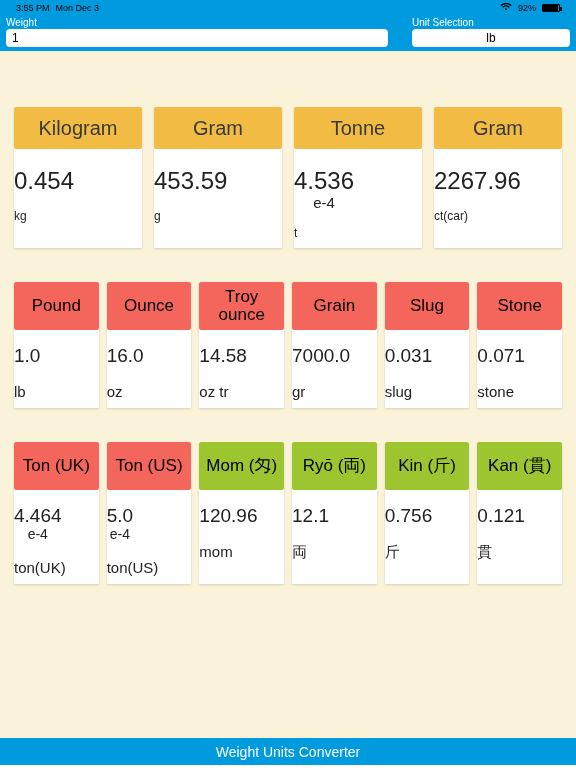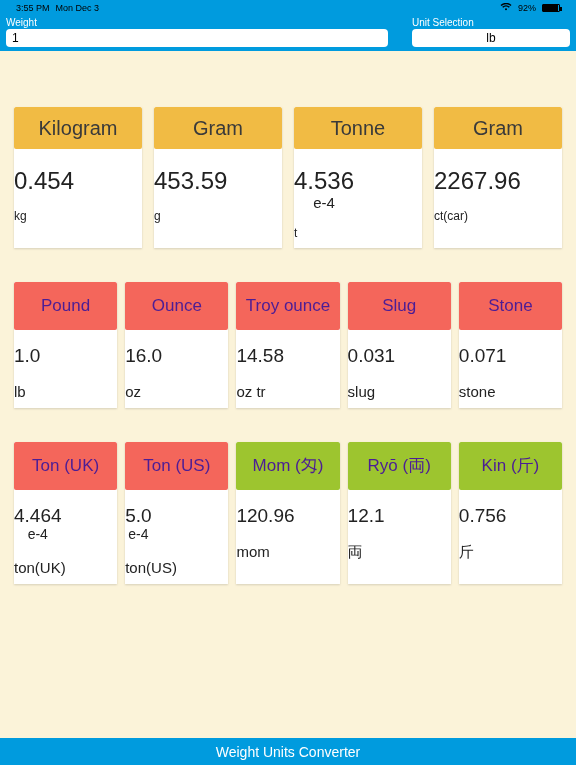--- a/index.html
+++ b/index.html
@@ -28,21 +28,21 @@
 
   
   .main { background:#fbf3d9; height: calc(768px - 16px - 38px - 27px); padding: 56px 14px 10px 14px; display:flex; flex-direction:column; gap:34px; }
 
   .row { display:flex; gap:12px; }
   .row.r4 .card { flex:1 1 0; }
   .row.r6 { gap:8px; }
   .row.r6 .card { flex:1 1 0; }
 
   .card { background:#fff; box-shadow: 0 1px 2px rgba(0,0,0,0.15); display:flex; flex-direction:column; align-items:flex-start; }
-  .card .head { width:100%; text-align:center; color:#4c1d95; border-radius:2px; display:flex; align-items:center; justify-content:center; line-height:1.05; }
+  .card .head { width:100%; text-align:center; color:#000000; border-radius:2px; display:flex; align-items:center; justify-content:center; line-height:1.05; }
   .row.r4 .head { height:42px; font-size:20px; color:#3a3a3a; }
   .row.r6 .head { height:48px; font-size:17px; padding:0 2px; }
 
   .head.yellow { background:#f1bb44; color:#333; }
   .head.red { background:#f4665b; }
   .head.green { background:#9dc52f; }
 
   .val { margin-top:20px; font-size:24px; color:#222; text-align:center; line-height:1; }
   .row.r6 .val { font-size:19px; margin-top:16px; }
   .val .exp { font-size:15px; display:block; margin-top:2px; }
@@ -125,20 +125,25 @@
         <div class="head red">Ounce</div>
         <div class="val"><span>16.0</span></div>
         <div class="sym">oz</div>
       </div>
       <div class="card">
         <div class="head red">Troy ounce</div>
         <div class="val"><span>14.58</span></div>
         <div class="sym">oz tr</div>
       </div>
       <div class="card">
+        <div class="head red">Grain</div>
+        <div class="val"><span>7000.0</span></div>
+        <div class="sym">gr</div>
+      </div>
+      <div class="card">
         <div class="head red">Slug</div>
         <div class="val"><span>0.031</span></div>
         <div class="sym">slug</div>
       </div>
       <div class="card">
         <div class="head red">Stone</div>
         <div class="val"><span>0.071</span></div>
         <div class="sym">stone</div>
       </div>
     </div>
@@ -161,18 +166,23 @@
       <div class="card">
         <div class="head green">Ryō (両)</div>
         <div class="val"><span>12.1</span></div>
         <div class="sym">両</div>
       </div>
       <div class="card">
         <div class="head green">Kin (斤)</div>
         <div class="val"><span>0.756</span></div>
         <div class="sym">斤</div>
       </div>
+      <div class="card">
+        <div class="head green">Kan (貫)</div>
+        <div class="val"><span>0.121</span></div>
+        <div class="sym">貫</div>
+      </div>
     </div>
   </div>
 
 <div class="footer">
   <span>Weight Units Converter</span>
 </div>
 
 </body></html>

